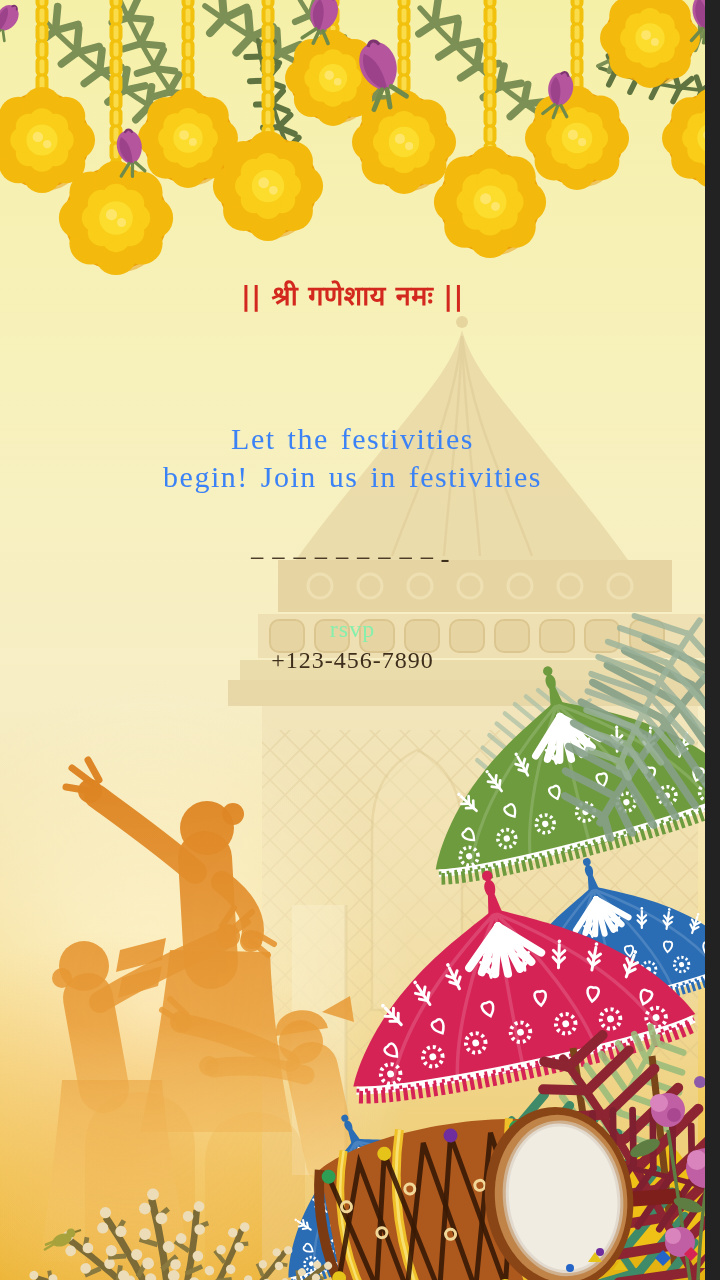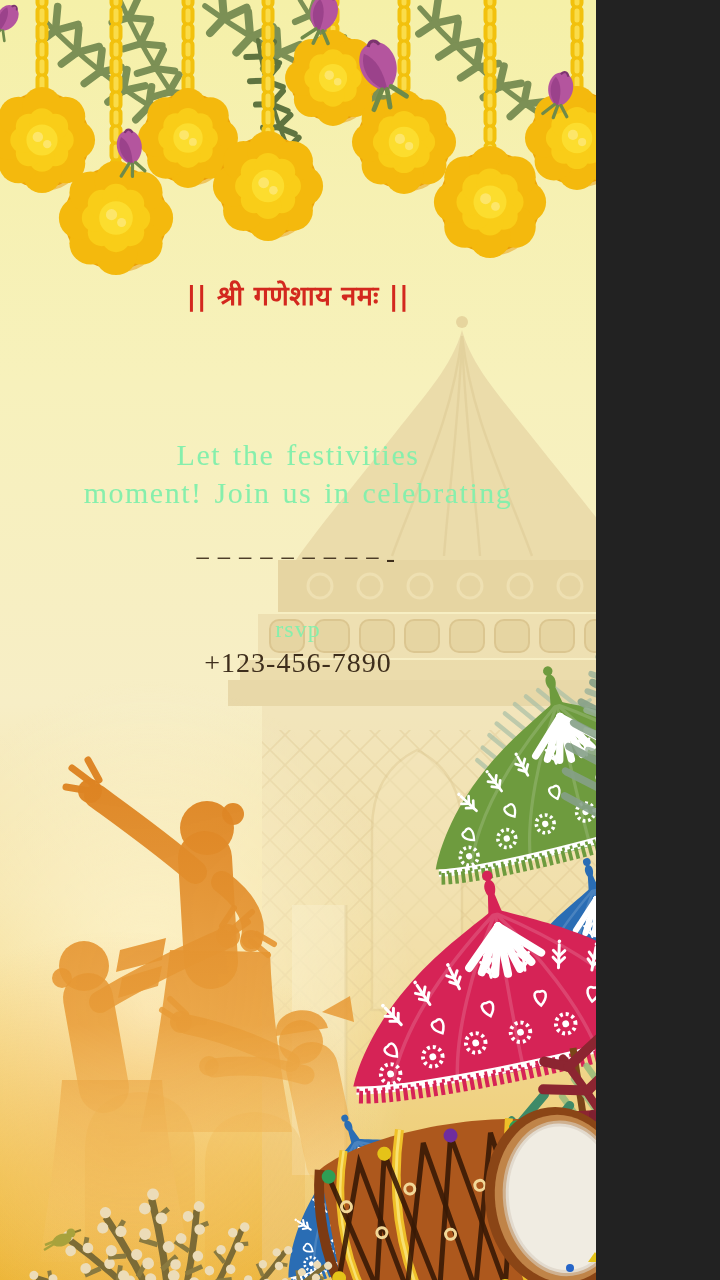--- a/index.html
+++ b/index.html
@@ -1,23 +1,23 @@
 <!DOCTYPE html>
 <html><head>
 <meta charset="utf-8">
 <style>
   html,body{margin:0;padding:0;background:#222;}
-  .card{position:relative;width:596px;height:1280px;overflow:hidden;font-family:"Liberation Serif",serif;}
+  .card{position:relative;width:684px;height:1280px;overflow:hidden;font-family:"Liberation Serif",serif;padding-left:21px;}
   svg.art{position:absolute;left:0;top:0;}
   .txt{position:absolute;left:0;right:0;text-align:center;}
   .invocation{top:276px;font-family:"DejaVu Sans",sans-serif;font-weight:700;font-size:27px;color:#d3281e;letter-spacing:.5px;}
-  .message{top:436px;font-size:30px;line-height:38px;color:#86efac;letter-spacing:1.5px;word-spacing:3px;}
+  .message{top:420px;font-size:30px;line-height:38px;color:#3b82f6;letter-spacing:1.5px;word-spacing:3px;}
   .divider{top:543px;font-size:27px;color:#3e2e1c;letter-spacing:6px;}
   .rsvp{top:616px;font-size:24px;color:#86efac;letter-spacing:1px;}
-  .phone{top:647px;font-size:28px;color:#3e2e1c;letter-spacing:1px;}
+  .phone{top:647px;font-size:24px;color:#3e2e1c;letter-spacing:1px;}
 </style>
 </head>
 <body>
 
 <div class="card">
 <svg class="art" width="720" height="1280" viewBox="0 0 720 1280">
 <defs>
   <linearGradient id="bg" x1="0" y1="0" x2="0" y2="1">
     <stop offset="0" stop-color="#f5f0a8"></stop>
           <stop offset=".3" stop-color="#f7f1bc"></stop>
@@ -439,18 +439,18 @@
     <circle cx="71" cy="1233" r="4.5" fill="#a8a23c"></circle>
     <path d="M75,1232 L81,1230" stroke="#8a7a2e" stroke-width="2"></path>
     <path d="M54,1244 L44,1250 M55,1241 L45,1245" stroke="#a8a23c" stroke-width="2.5"></path>
   </g>
 </g>
 </svg>
 
 <div class="txt invocation">|| श्री गणेशाय नमः ||</div>
 <div class="txt message">
   <div>Let the festivities</div>
-  <div>moment! Join us in celebrating</div>
+  <div>begin! Join us in festivities</div>
 </div>
 <div class="txt divider">−−−−−−−−−-</div>
 <div class="txt rsvp">rsvp</div>
 <div class="txt phone">+123-456-7890</div>
 </div>
 
 </body></html>

